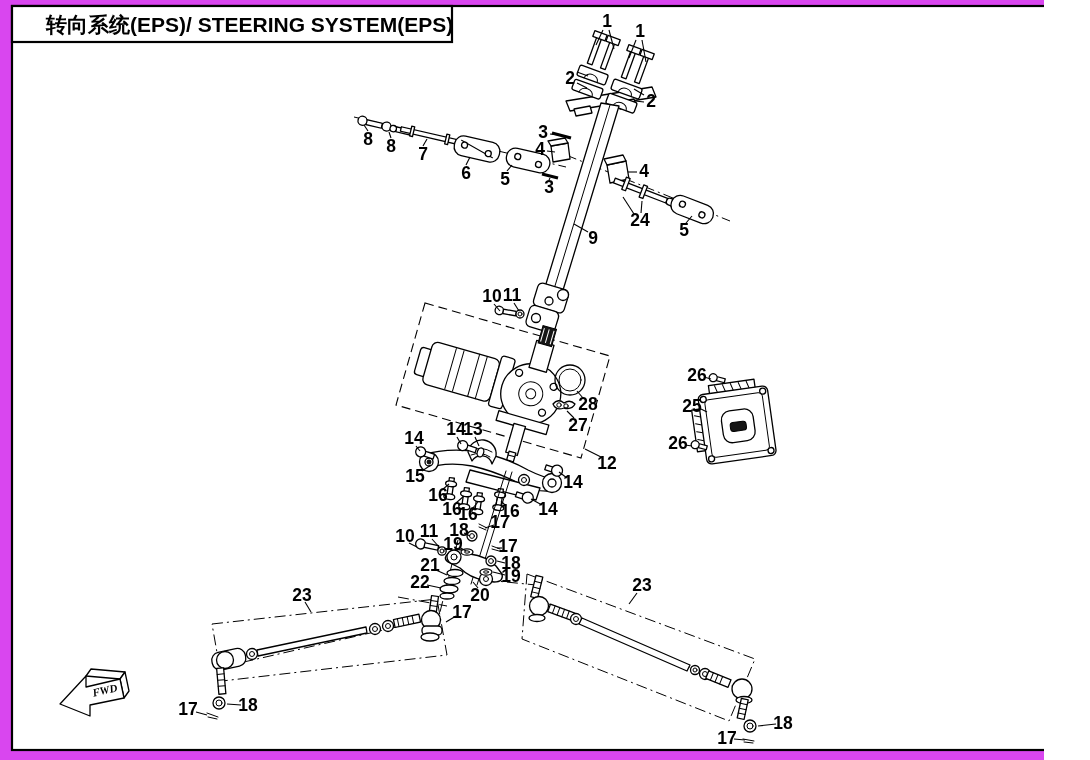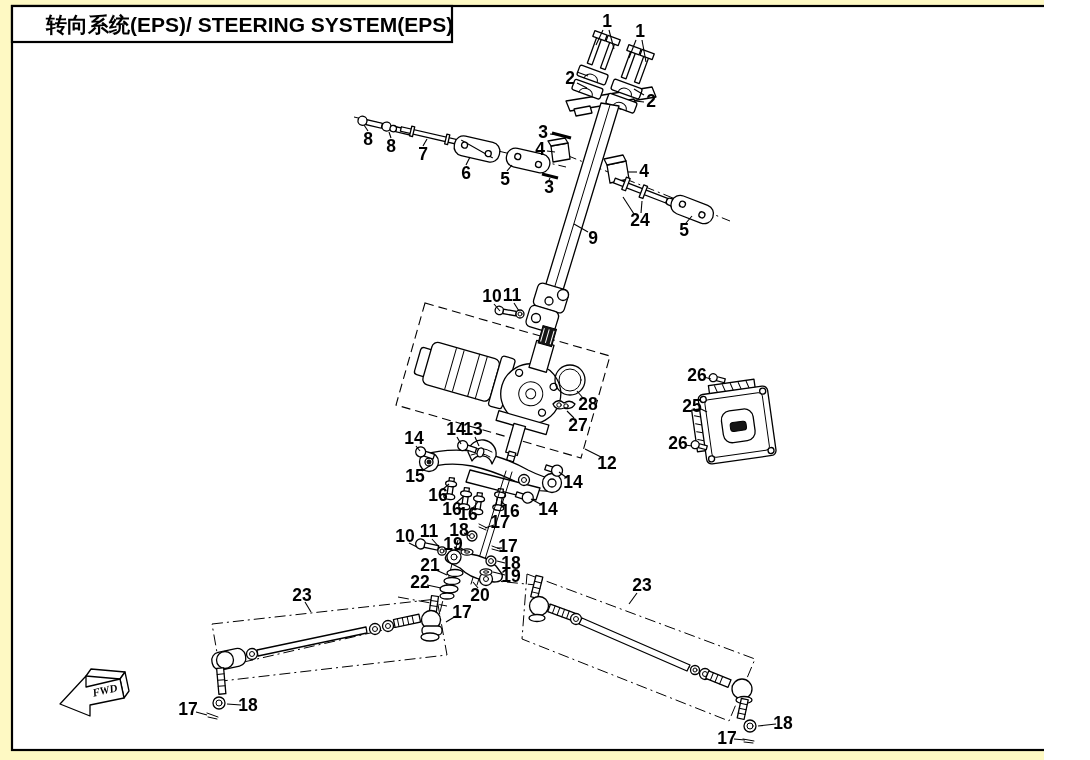--- a/index.html
+++ b/index.html
@@ -1,16 +1,16 @@
 <!DOCTYPE html>
 <html><head>
 <meta charset="utf-8">
 <style>
   html,body{margin:0;padding:0;background:#fff;}
-  .stage{position:relative;width:1044px;height:760px;background:#fef9c3;overflow:hidden;}
+  .stage{position:relative;width:1044px;height:760px;background:#d946ef;overflow:hidden;}
   svg{display:block;}
   .fw{fill:#fff;stroke:#000;stroke-width:1.3;stroke-linejoin:round;}
   .ln{fill:none;stroke:#000;stroke-width:1.3;stroke-linecap:round;}
   .thin{stroke-width:1;}
   .thick{stroke-width:3.2;stroke-linecap:butt;}
   .dash{fill:none;stroke:#000;stroke-width:1.1;stroke-dasharray:9 5;}
   .dashdot{fill:none;stroke:#000;stroke-width:1;stroke-dasharray:11 4 2 4;}
   .leader{stroke:#000;stroke-width:1.1;fill:none;}
   .callout{font:bold 17.5px "Liberation Sans",sans-serif;fill:#000;text-anchor:middle;}
   .title{font:bold 21px "Liberation Sans",sans-serif;fill:#000;}

